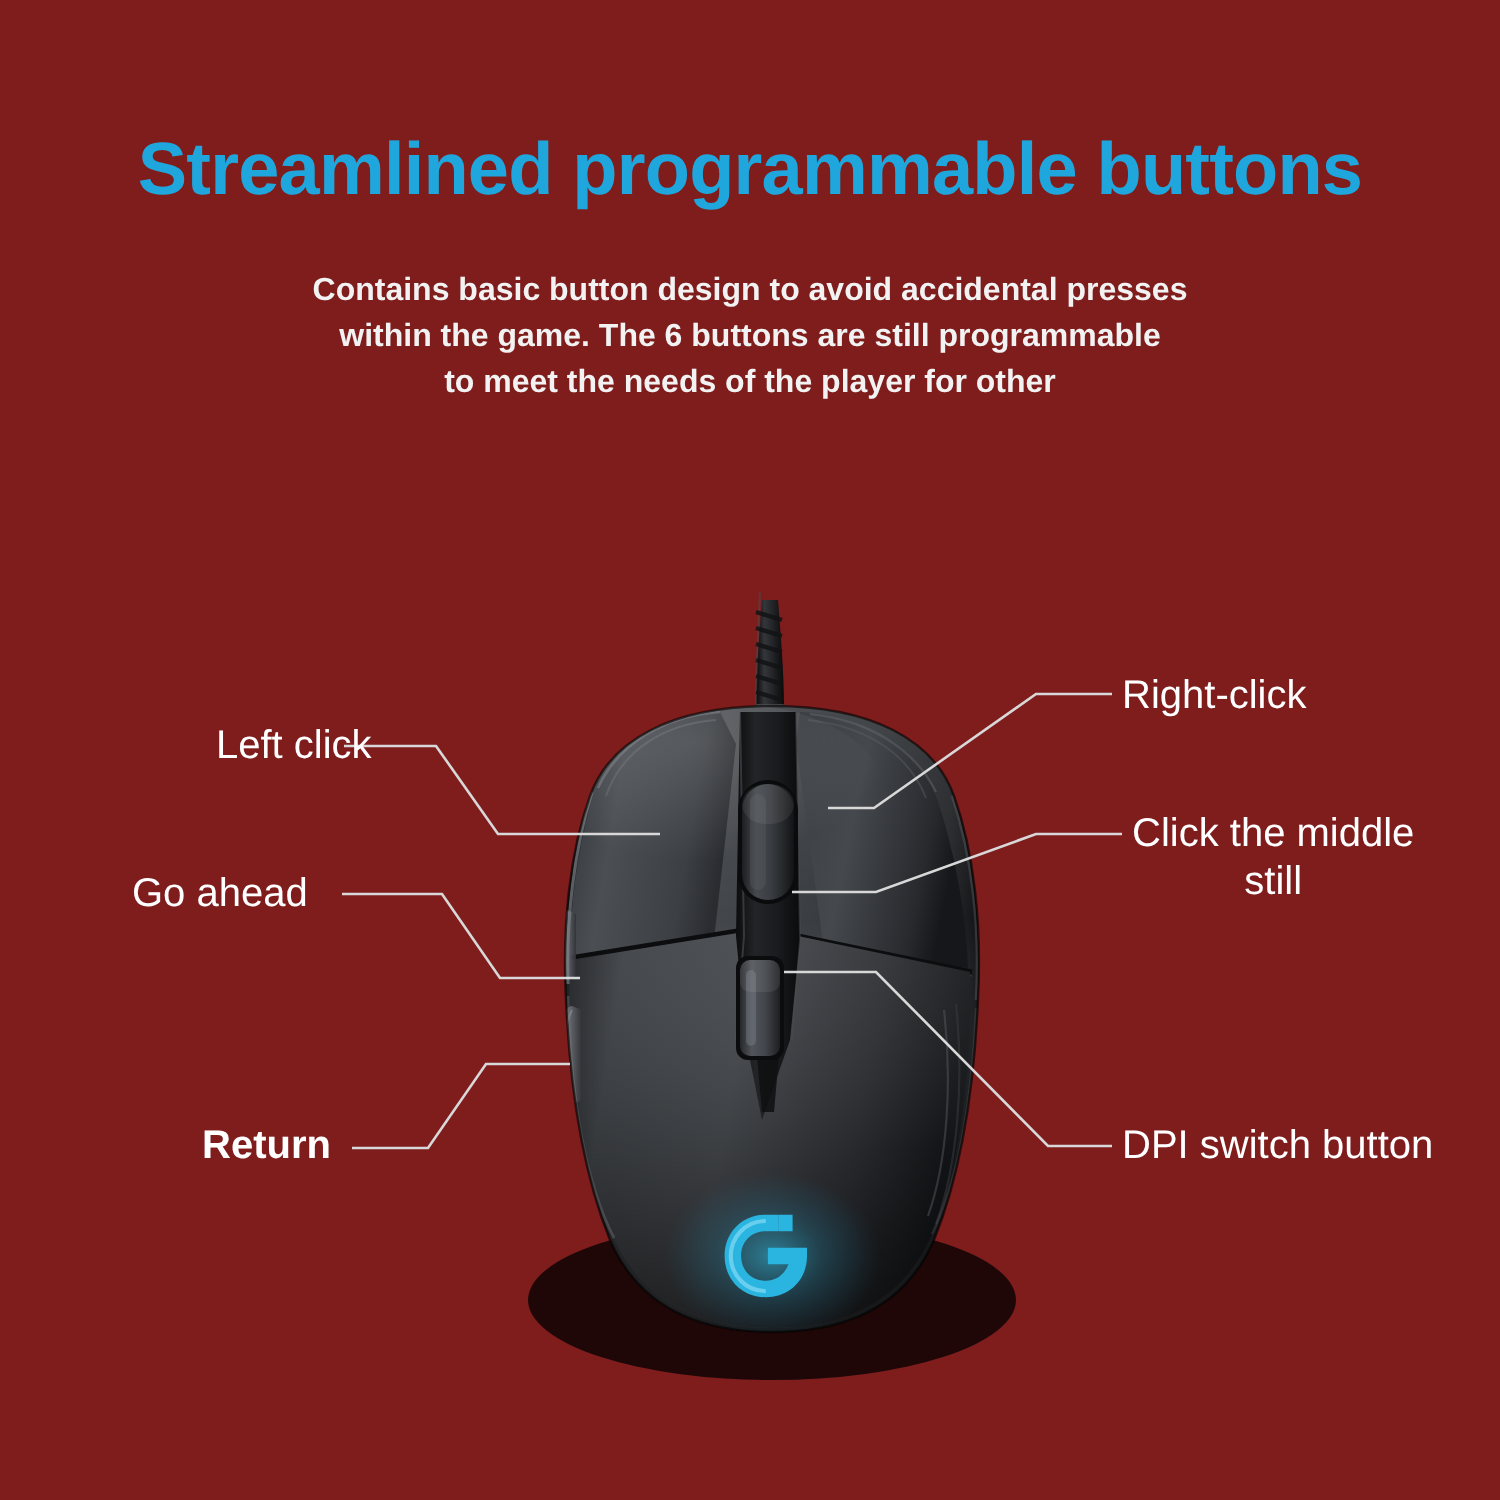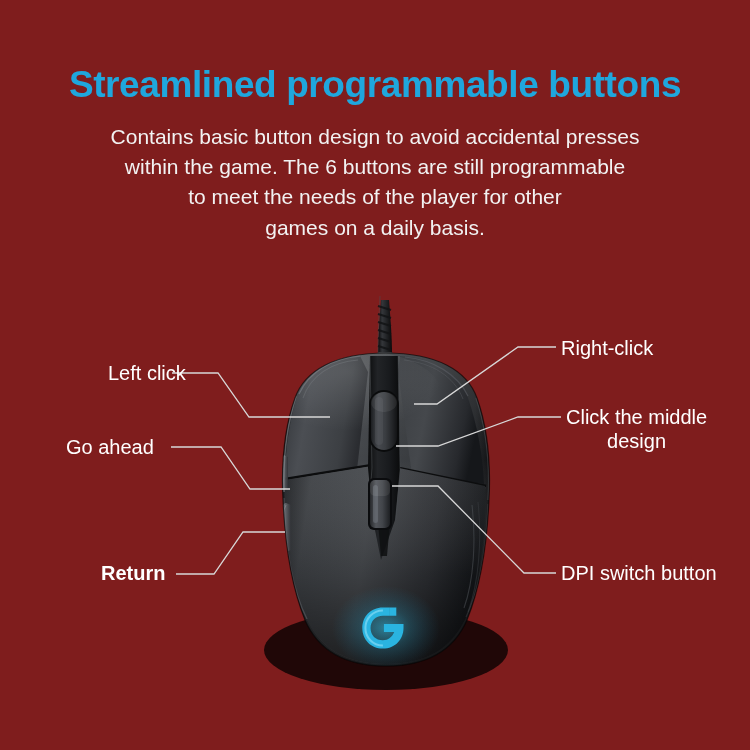--- a/index.html
+++ b/index.html
@@ -30,24 +30,24 @@
     margin: 0;
     padding-top: 66px;
     font-size: 37px;
     font-weight: 700;
     letter-spacing: -0.4px;
     line-height: 1.05;
     color: #1fa7dd;
     white-space: nowrap;
   }
   #subtitle {
-    margin: 4px;
+    margin: 16px;
     padding-top: 13px;
-    font-size: 21px;
-    font-weight: 400;
+    font-size: 16px;
+    font-weight: 700;
     line-height: 1.44;
     color: #f2f2f2;
   }
   #subtitle .ln { display: block; }
 
   
   #scene {
     position: absolute;
     left: 0;
     top: 0;
@@ -79,21 +79,20 @@
 <body>
 
 <div id="stage">
 
   <div id="header">
     <h1 id="title">Streamlined programmable buttons</h1>
     <div id="subtitle">
       <span class="ln">Contains basic button design to avoid accidental presses</span>
       <span class="ln">within the game. The 6 buttons are still programmable</span>
       <span class="ln">to meet the needs of the player for other</span>
-      <span class="ln">games on a daily basis.</span>
     </div>
   </div>
 
   <svg id="scene" viewBox="0 0 750 750">
     <defs>
 
       <linearGradient id="gBody" x1="0" y1="0" x2="1" y2="0">
         <stop offset="0.00" stop-color="#101114"></stop>
         <stop offset="0.07" stop-color="#35383c"></stop>
         <stop offset="0.25" stop-color="#44474b"></stop>
@@ -344,18 +343,18 @@
   <div class="label left" id="lbl-left-click">Left click</div>
 
   <div class="label left" id="lbl-go-ahead">Go ahead</div>
 
   <div class="label left" id="lbl-return">Return</div>
 
   <div class="label right" id="lbl-right-click">Right-click</div>
 
   <div class="label right" id="lbl-middle">
     <span>Click the middle</span>
-    <span class="l2">design</span>
+    <span class="l2">still</span>
   </div>
 
   <div class="label right" id="lbl-dpi">DPI switch button</div>
 
 </div>
 
 </body></html>

